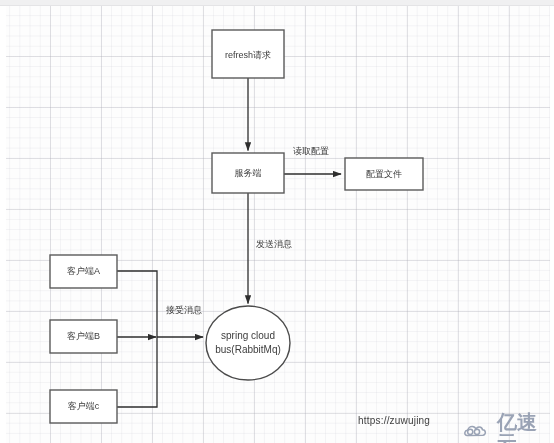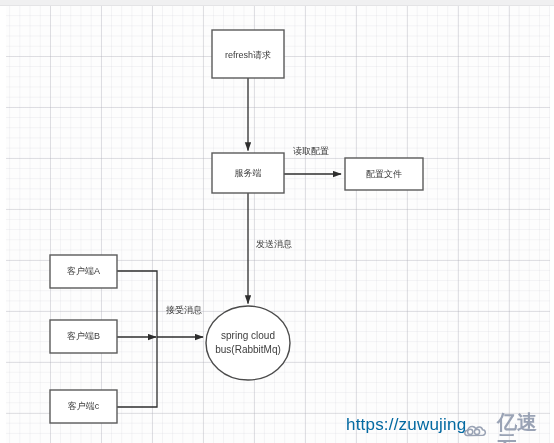--- a/index.html
+++ b/index.html
@@ -105,25 +105,25 @@
     font-family: "Liberation Sans", "DejaVu Sans", sans-serif;
     font-size: 9px;
     fill: #3a3a3a;
     text-anchor: middle;
     dominant-baseline: middle;
   }
 
   
   #watermark-url {
     position: absolute;
-    left: 346px;
+    left: 358px;
     top: 415px;
     font-family: "Liberation Sans", "DejaVu Sans", sans-serif;
-    font-size: 17px;
-    color: #0369a1;
+    font-size: 10px;
+    color: #404040;
     letter-spacing: 0.2px;
     white-space: nowrap;
     user-select: none;
   }
   #watermark-brand {
     position: absolute;
     left: 464px;
     top: 412px;
     display: flex;
     align-items: center;

